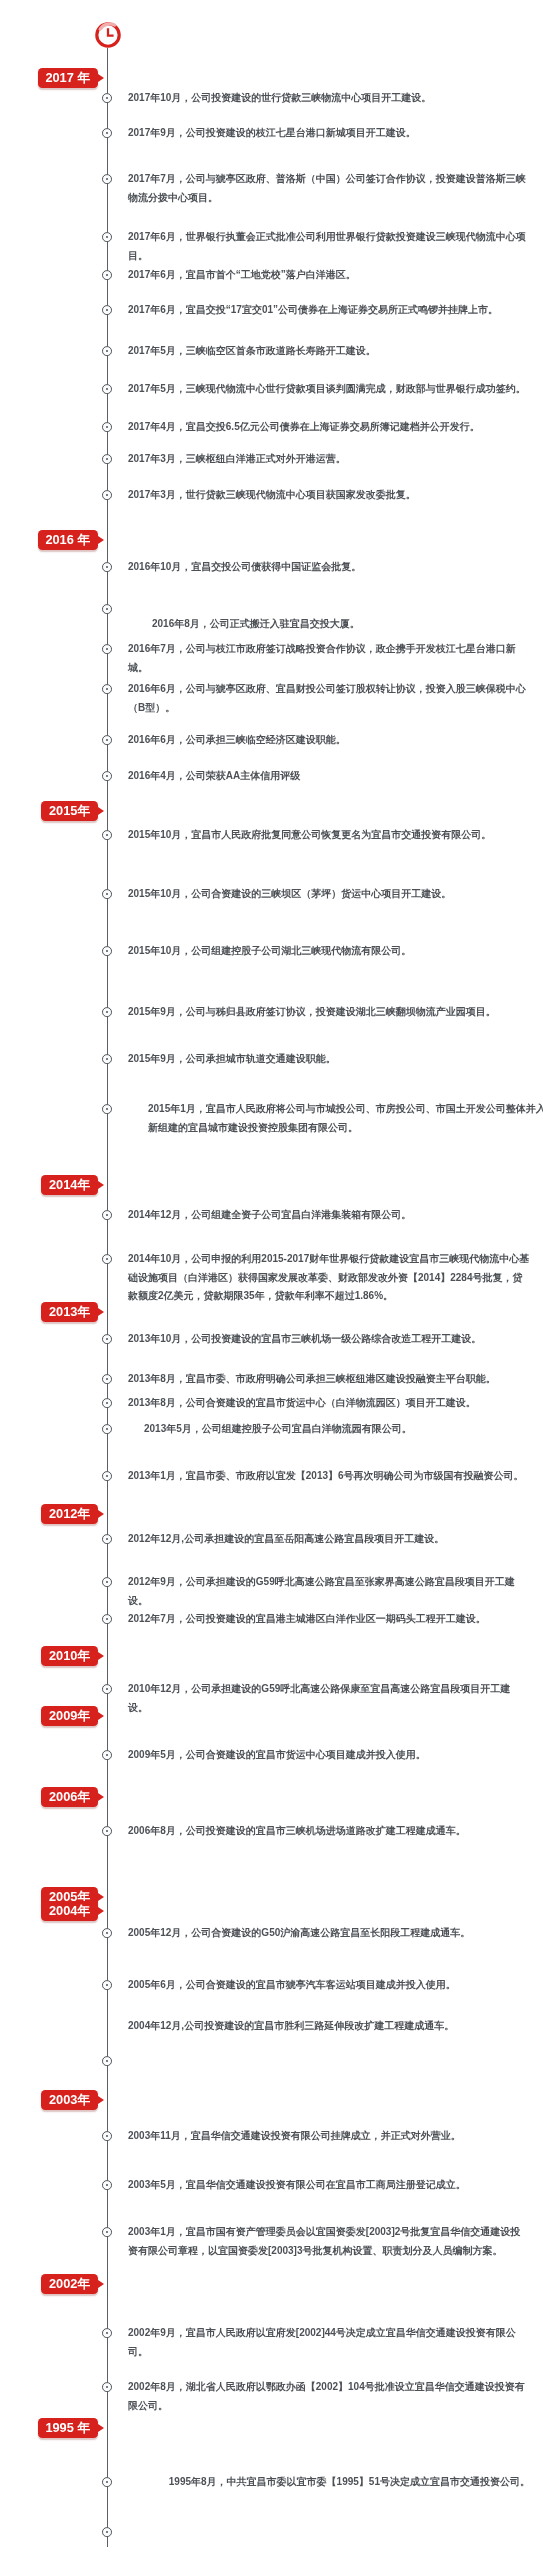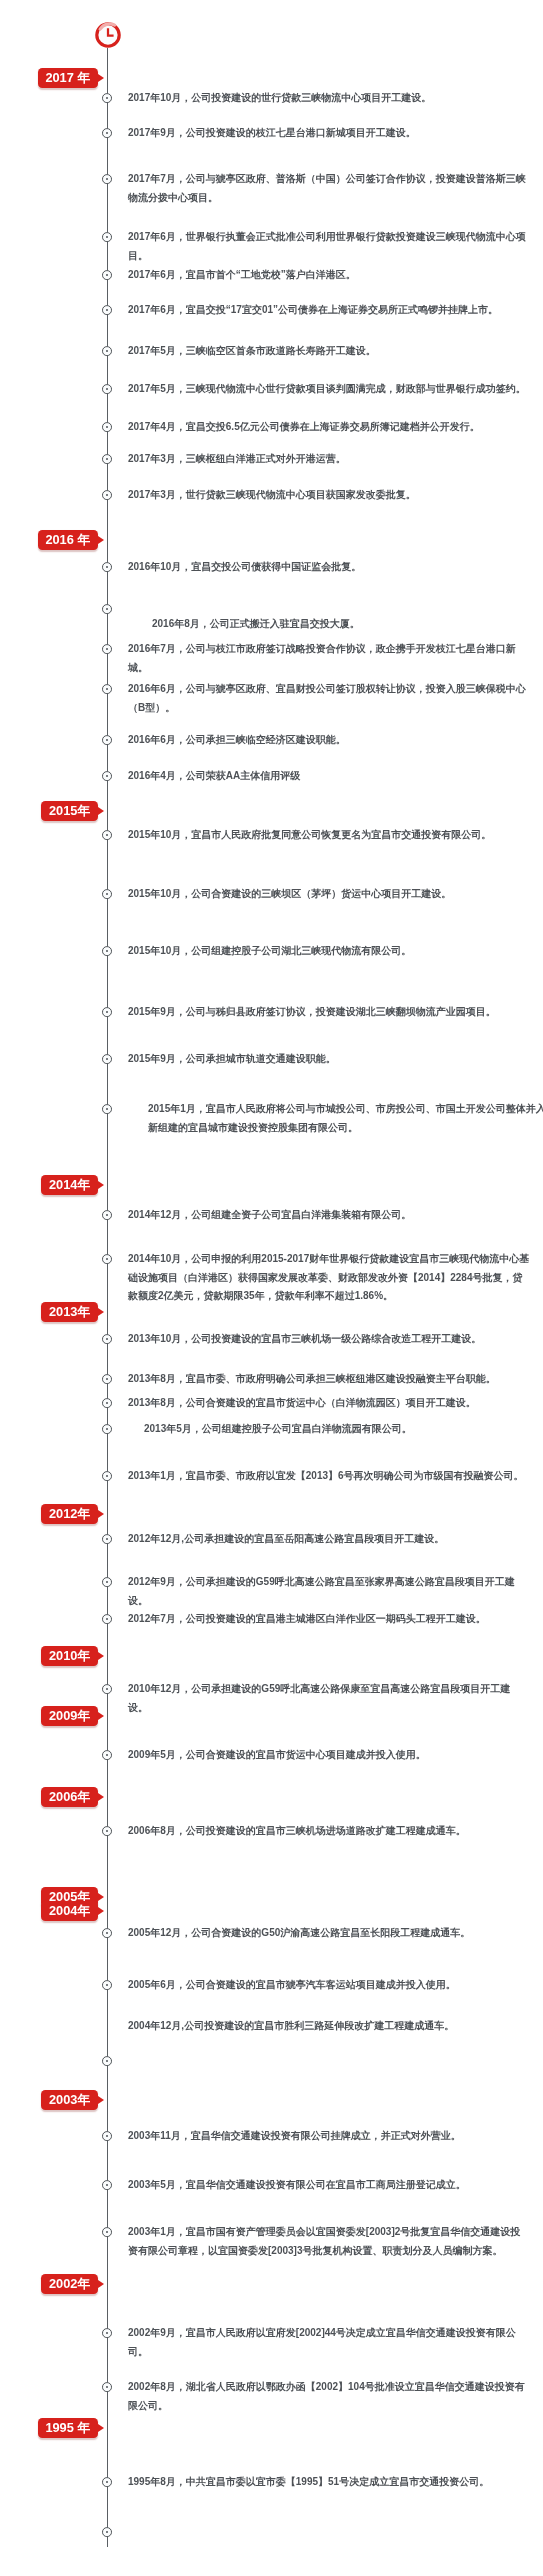--- a/index.html
+++ b/index.html
@@ -192,17 +192,17 @@
       <div class="event-text" style="top: 2185px;">2003年5月，宜昌华信交通建设投资有限公司在宜昌市工商局注册登记成立。</div>
       <div class="node" style="top: 2232px;"></div>
       <div class="event-text" style="top: 2232px;">2003年1月，宜昌市国有资产管理委员会以宜国资委发[2003]2号批复宜昌华信交通建设投资有限公司章程，以宜国资委发[2003]3号批复机构设置、职责划分及人员编制方案。</div>
       <div class="year-badge" style="top: 2284px;">2002年</div>
       <div class="node" style="top: 2333px;"></div>
       <div class="event-text" style="top: 2333px;">2002年9月，宜昌市人民政府以宜府发[2002]44号决定成立宜昌华信交通建设投资有限公司。</div>
       <div class="node" style="top: 2387px;"></div>
       <div class="event-text" style="top: 2387px;">2002年8月，湖北省人民政府以鄂政办函【2002】104号批准设立宜昌华信交通建设投资有限公司。</div>
       <div class="year-badge" style="top: 2428px;">1995 年</div>
       <div class="node" style="top: 2482px;"></div>
-      <div class="event-text" style="top: 2482px;">1995年8月，中共宜昌市委以宜市委【1995】51号决定成立宜昌市交通投资公司。</div>
+      <div class="event-text" style="top: 2482px; text-align: right;">1995年8月，中共宜昌市委以宜市委【1995】51号决定成立宜昌市交通投资公司。</div>
       <div class="node" style="top: 2532px;"></div>
     </div>
 </div>
 
 
 </body></html>

